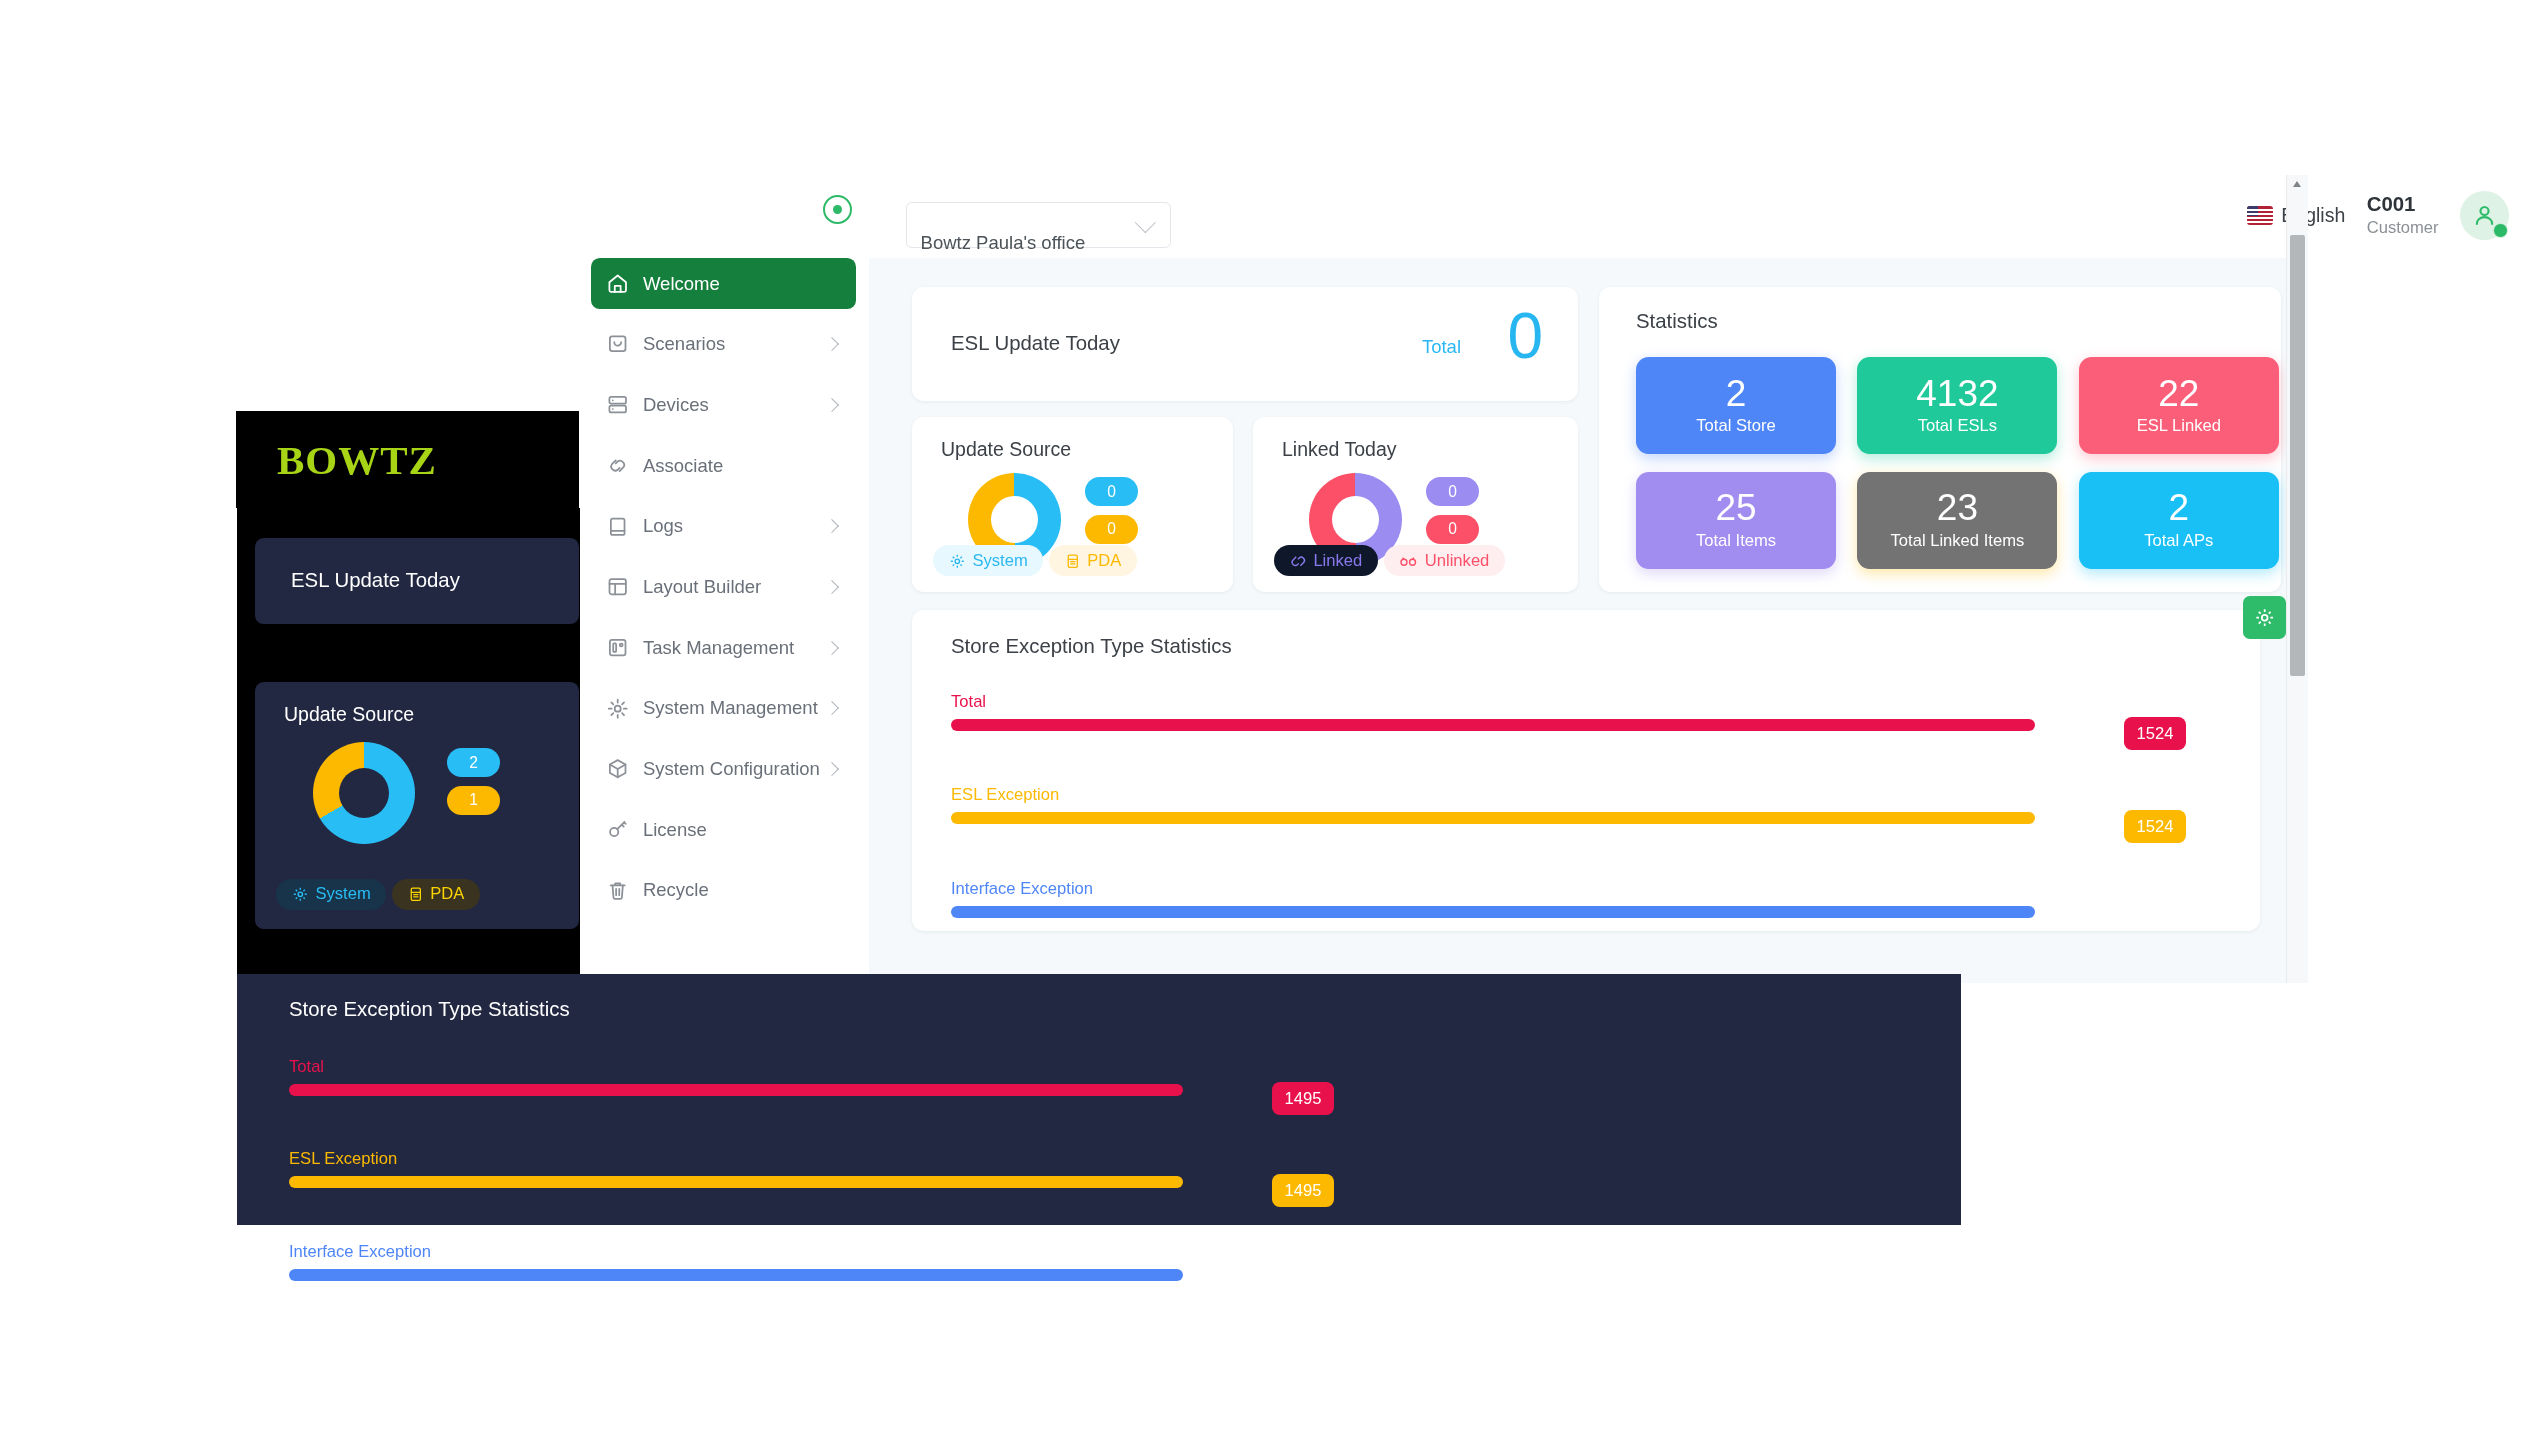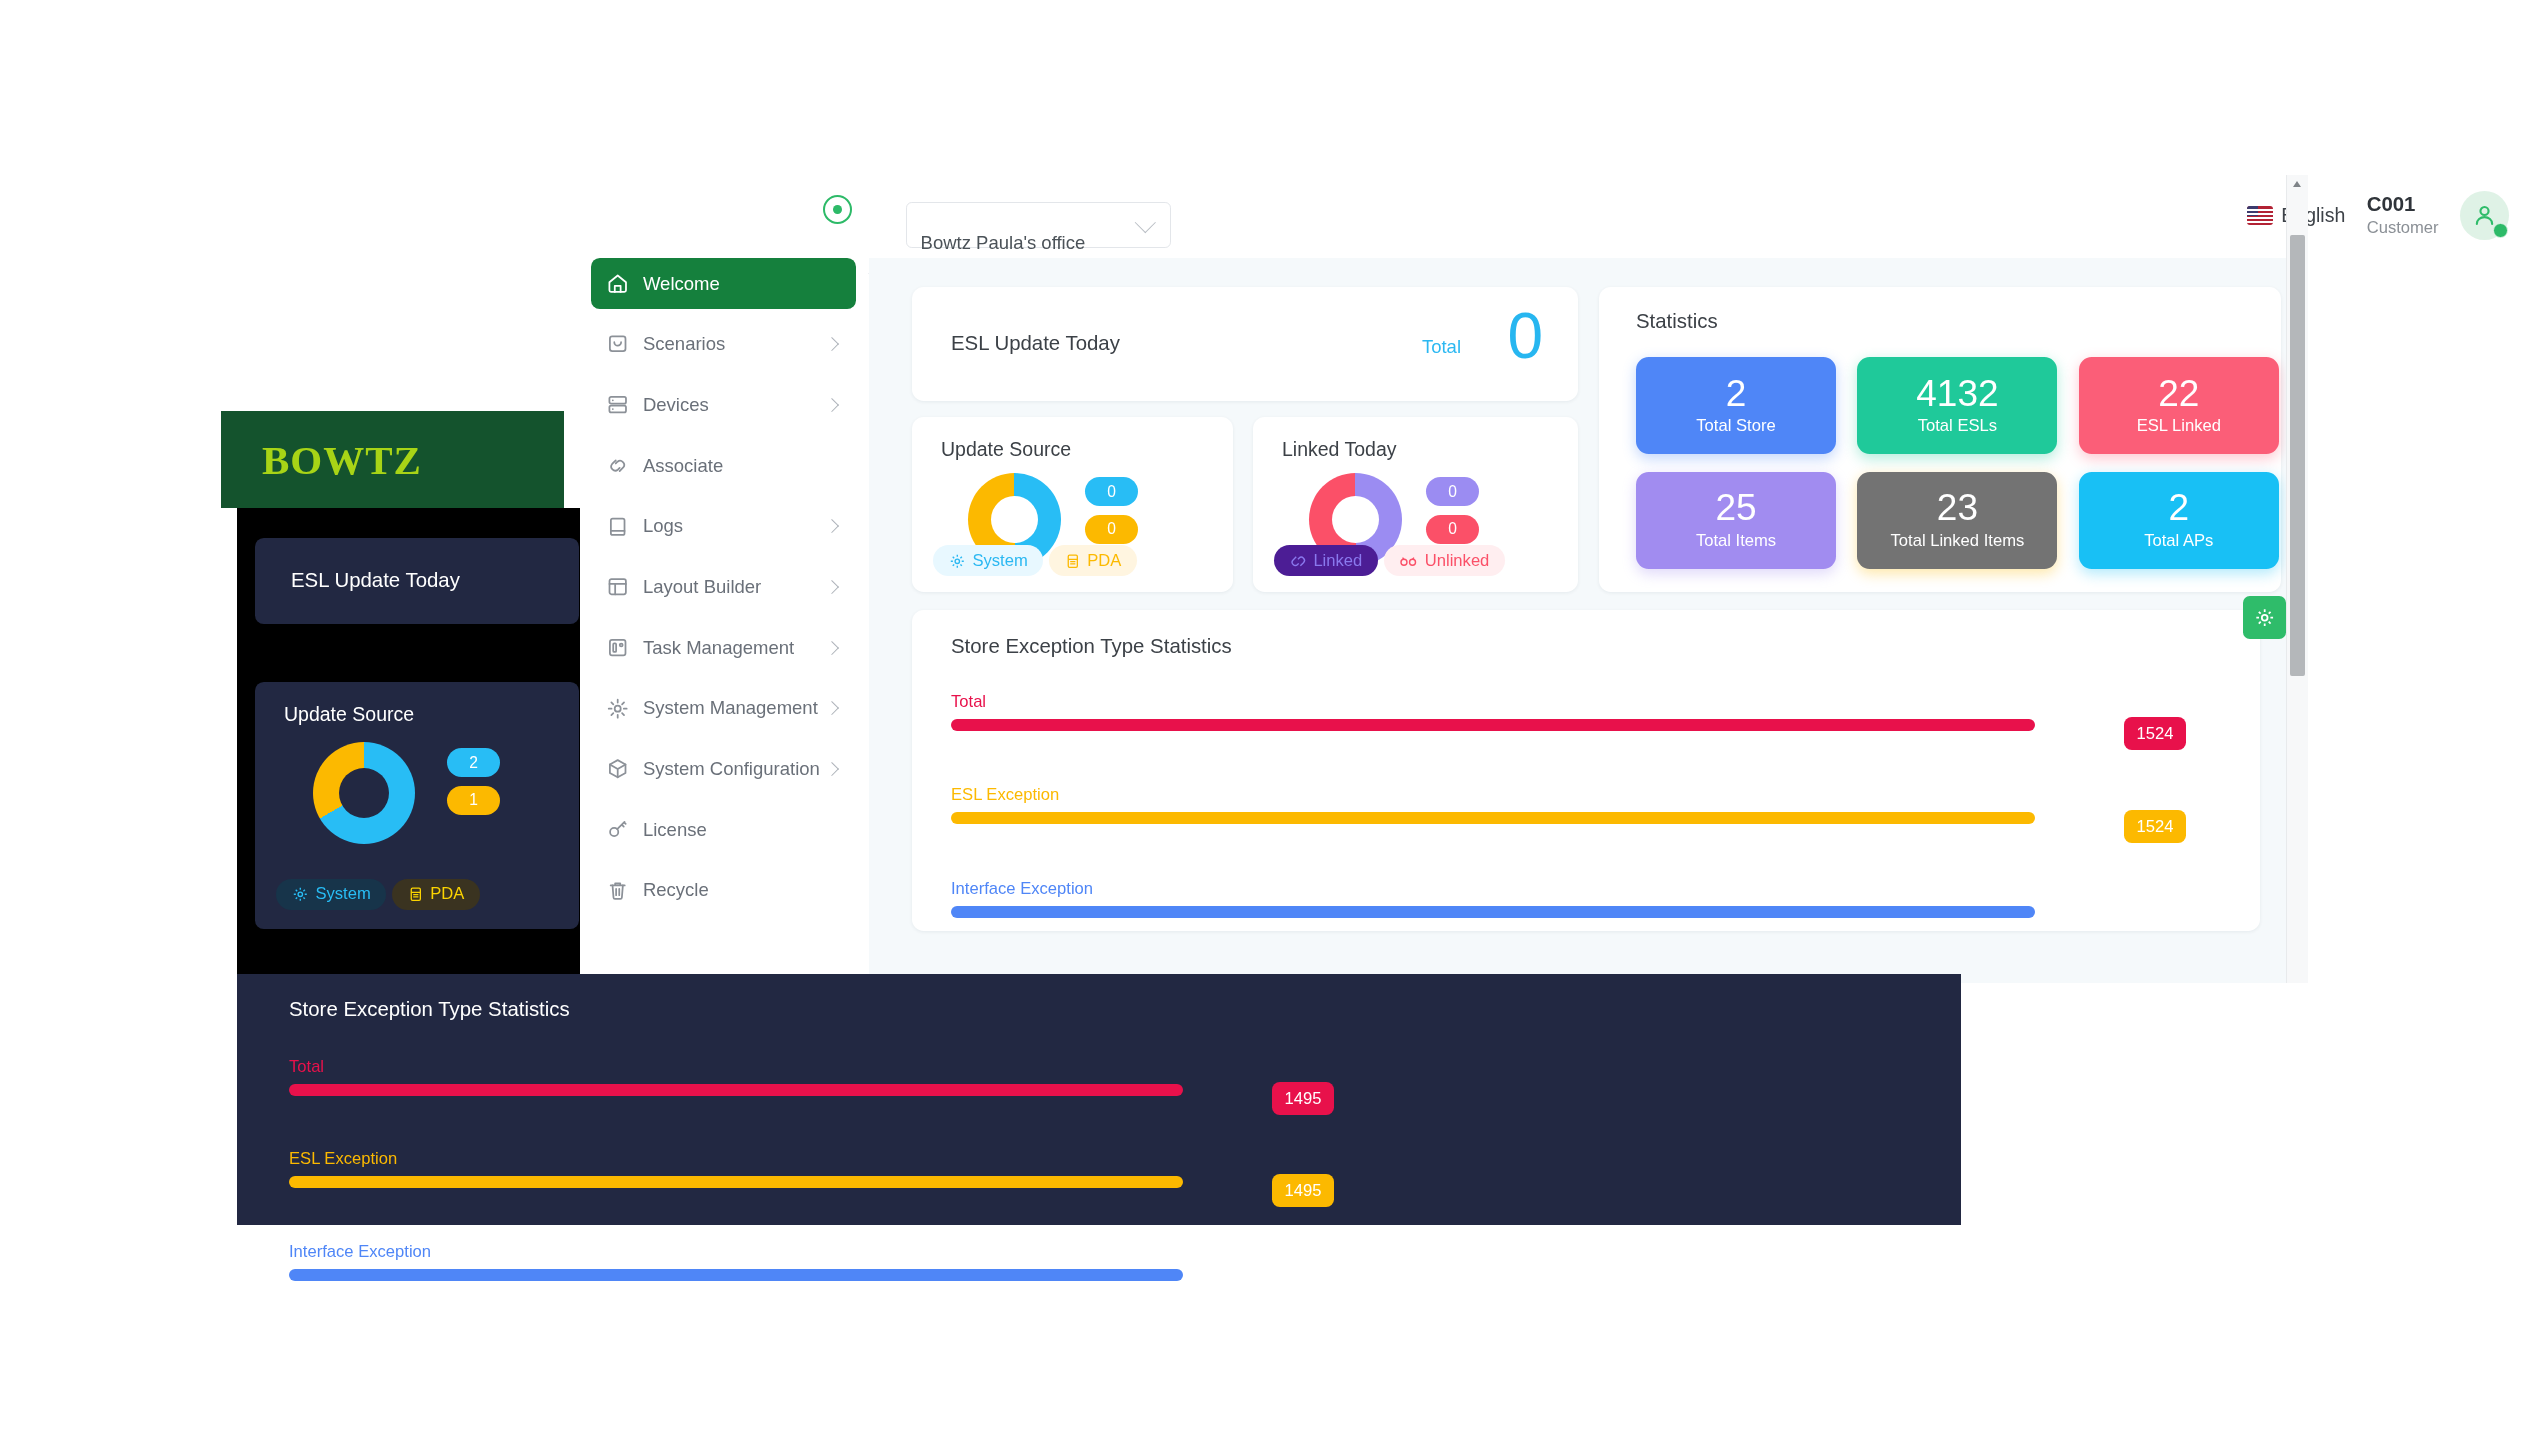--- a/index.html
+++ b/index.html
@@ -94,21 +94,21 @@
       border-radius:6.8px;display:flex;align-items:center;justify-content:center;}
 
   
   #vscroll{position:absolute;left:2286px;top:175px;width:21.4px;height:808px;background:#f7f8f9;
      border-left:1px solid #e8eaec;}
   #vscroll .arrow-up{position:absolute;left:5.8px;top:5.8px;width:0;height:0;
      border-left:4.9px solid transparent;border-right:4.9px solid transparent;border-bottom:6.8px solid #7f8488;}
   #vscroll .thumb{position:absolute;left:2.9px;top:60px;width:15.6px;height:441px;background:#b4b7ba;border-radius:1.9px;}
 
   
-  #dark-logo{position:absolute;left:221px;top:411px;width:343px;height:97px;background:#14532d;}
+  #dark-logo{position:absolute;left:236px;top:411px;width:343px;height:97px;background:#000000;}
   #dark-logo .brand{position:absolute;left:41px;top:25px;font-family:"Liberation Serif","DejaVu Serif",serif;
       font-size:41px;font-weight:bold;color:#a8d416;letter-spacing:1px;}
 
   #dark-col{position:absolute;left:237px;top:508px;width:343px;height:475px;background:#000;}
   #dark-esl{position:absolute;left:255px;top:538px;width:324px;height:86px;background:#222842;border-radius:8.8px;}
   #dark-esl .title{position:absolute;left:36px;top:31px;font-size:20.4px;color:#fff;}
 
   #dark-src{position:absolute;left:255px;top:682px;width:324px;height:247px;background:#222842;border-radius:8.8px;}
   #dark-src .mini-title{left:29px;top:21.4px;color:#fff;}
   #dark-src .donut2{position:absolute;left:58px;top:60px;width:102px;height:102px;border-radius:50%;}
@@ -310,21 +310,21 @@
   </div>
 
   <div class="card" id="card-link">
     <div class="mini-title">Linked Today</div>
     <div class="donut" style="background:conic-gradient(#9b8cf2 0deg 180deg,#fb5068 180deg 360deg);"></div>
     <div class="pill-col">
       <div class="pill" style="background:#9b8cf2">0</div>
       <div class="pill" style="background:#fb5068">0</div>
     </div>
     <div class="legend-row">
-      <div class="legend" style="background:#4c1d95;color:#8a79ee">
+      <div class="legend" style="background:#0f172a;color:#8a79ee">
         <svg width="16.6" height="16.6" viewBox="0 0 24 24" fill="none" stroke="#8a79ee" stroke-width="2">
           <path d="M9 5.5 4.5 10a4.6 4.6 0 0 0 0 6.5 4.6 4.6 0 0 0 6.5 0l1.5-1.5"></path>
           <path d="M15 18.5 19.5 14a4.6 4.6 0 0 0 0-6.5 4.6 4.6 0 0 0-6.5 0L11.5 9"></path>
           </svg>
         <span>Linked</span>
       </div>
       <div class="legend" style="background:#ffeef0;color:#fb5068">
         <svg width="18.5" height="15.6" viewBox="0 0 26 20" fill="none" stroke="#fb5068" stroke-width="2">
           <circle cx="7" cy="12" r="4.2"></circle>
             <circle cx="19" cy="12" r="4.2"></circle>

